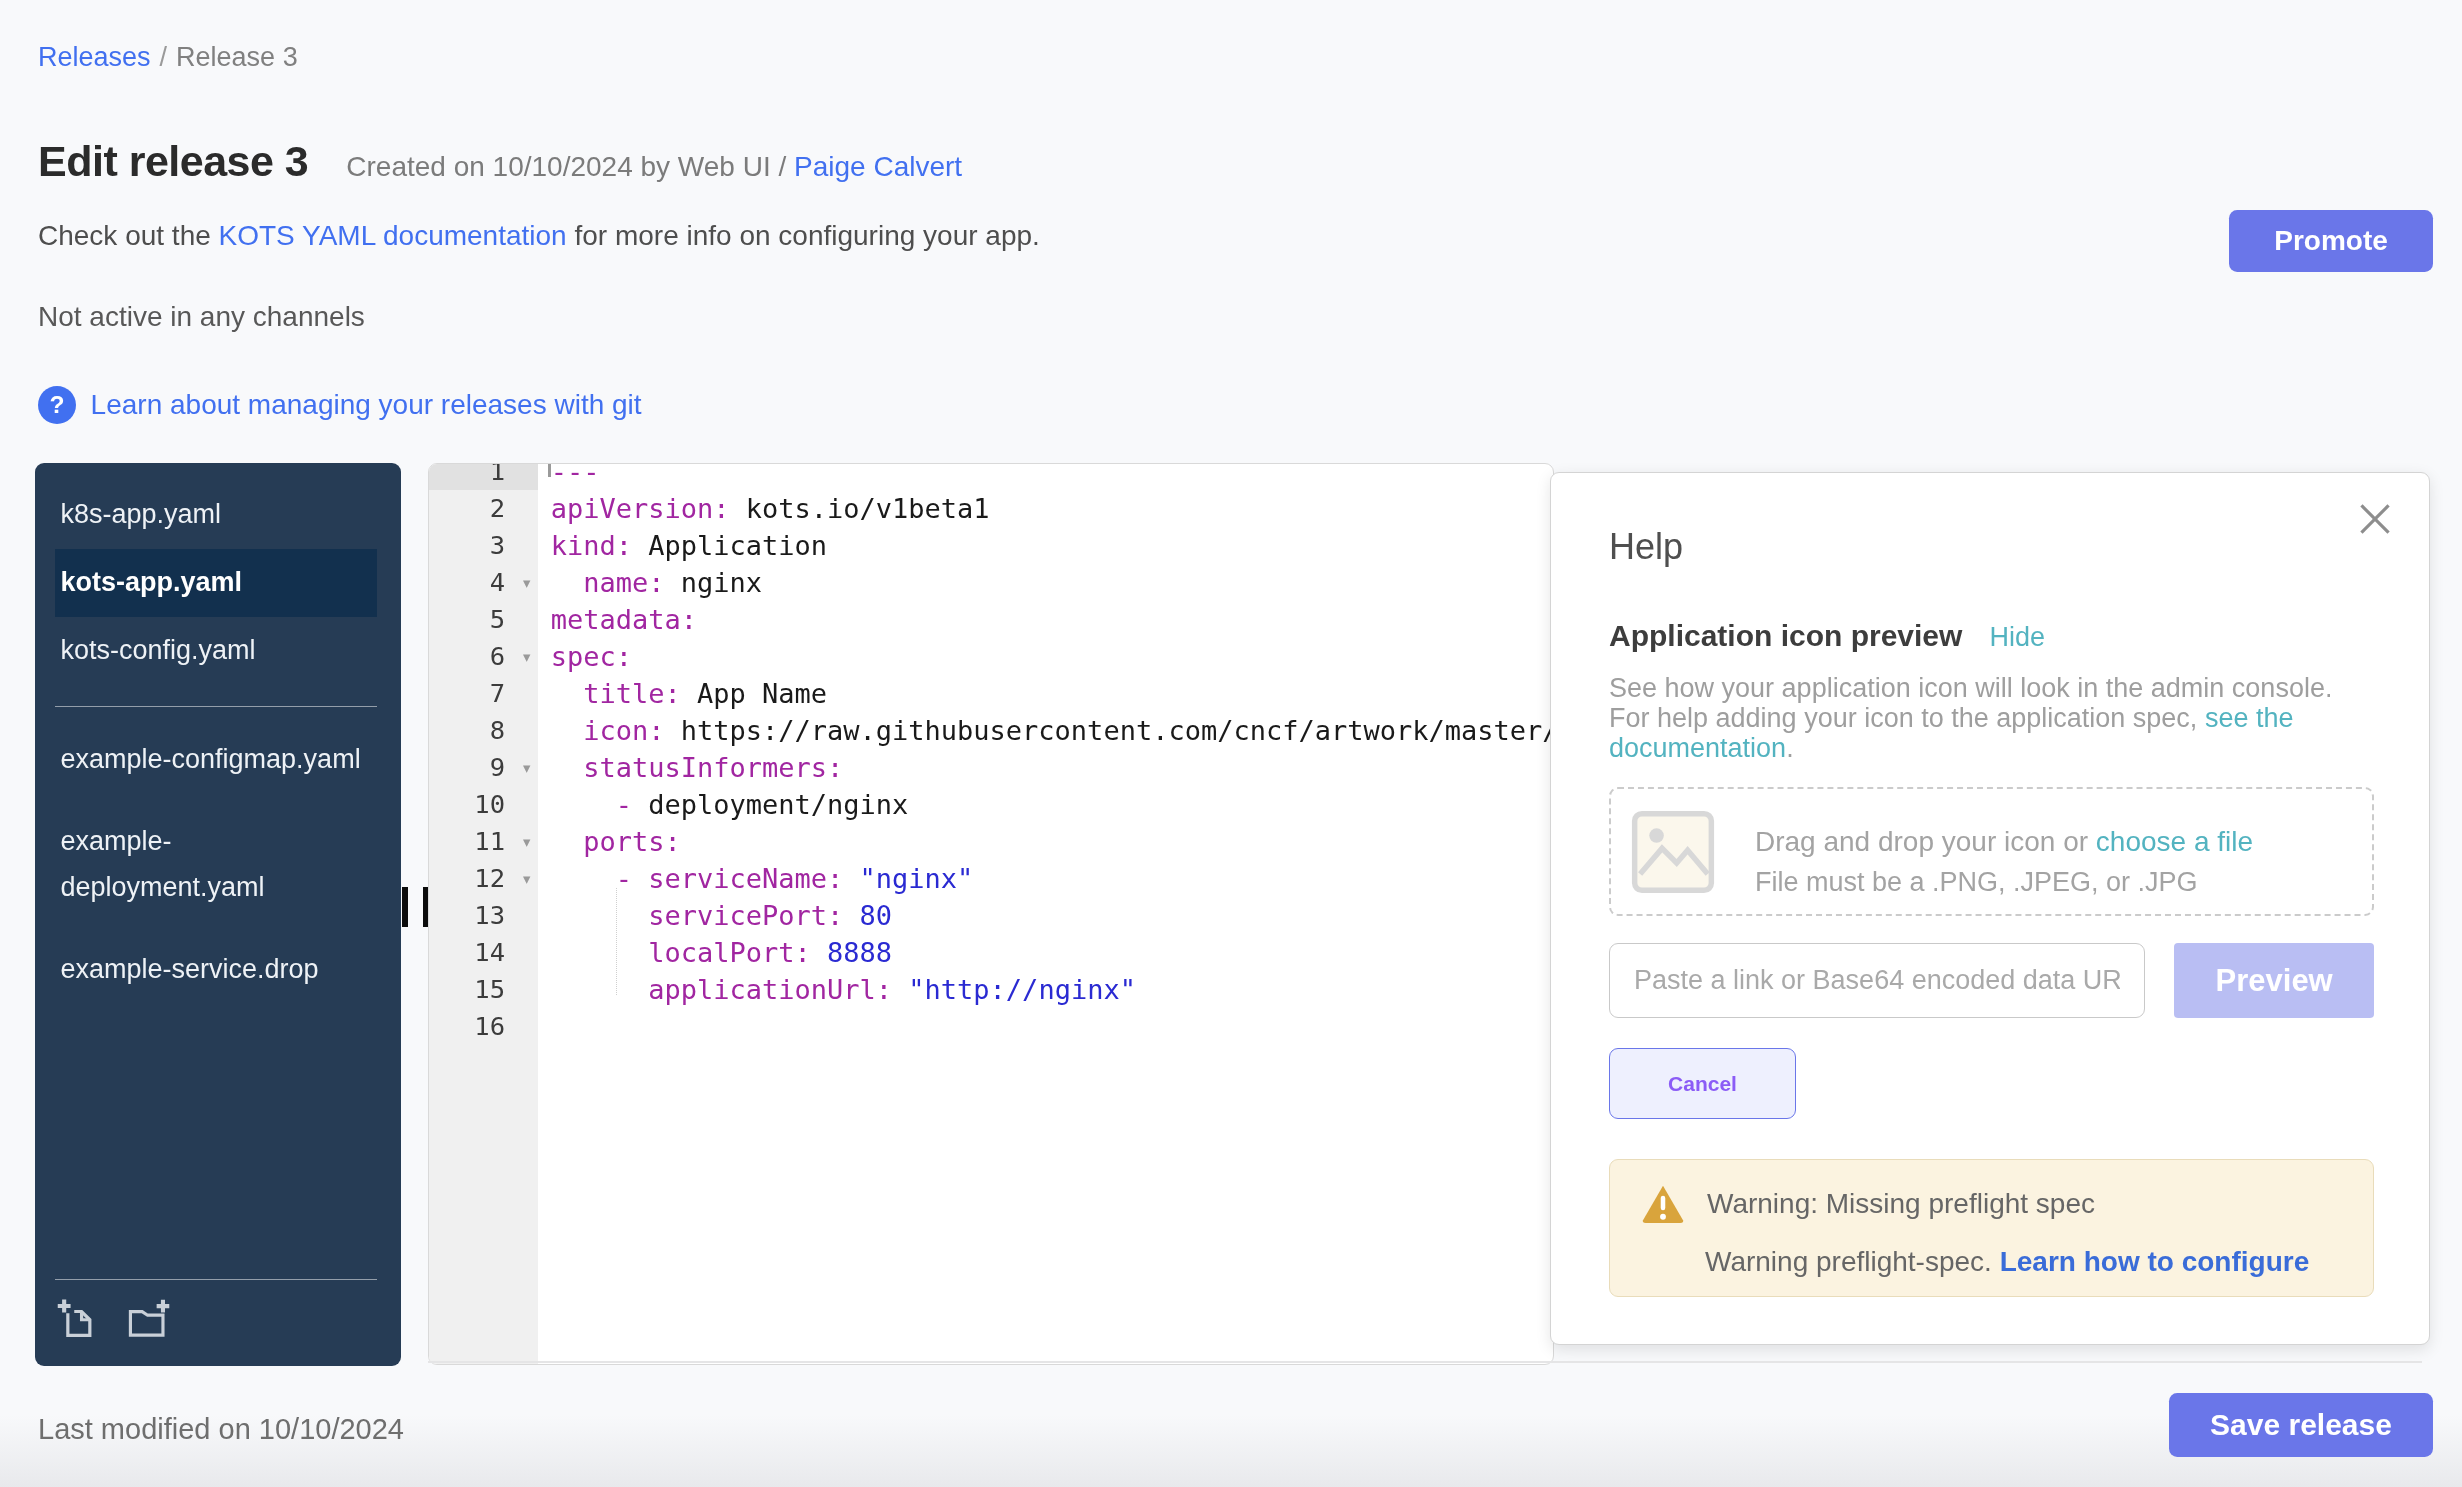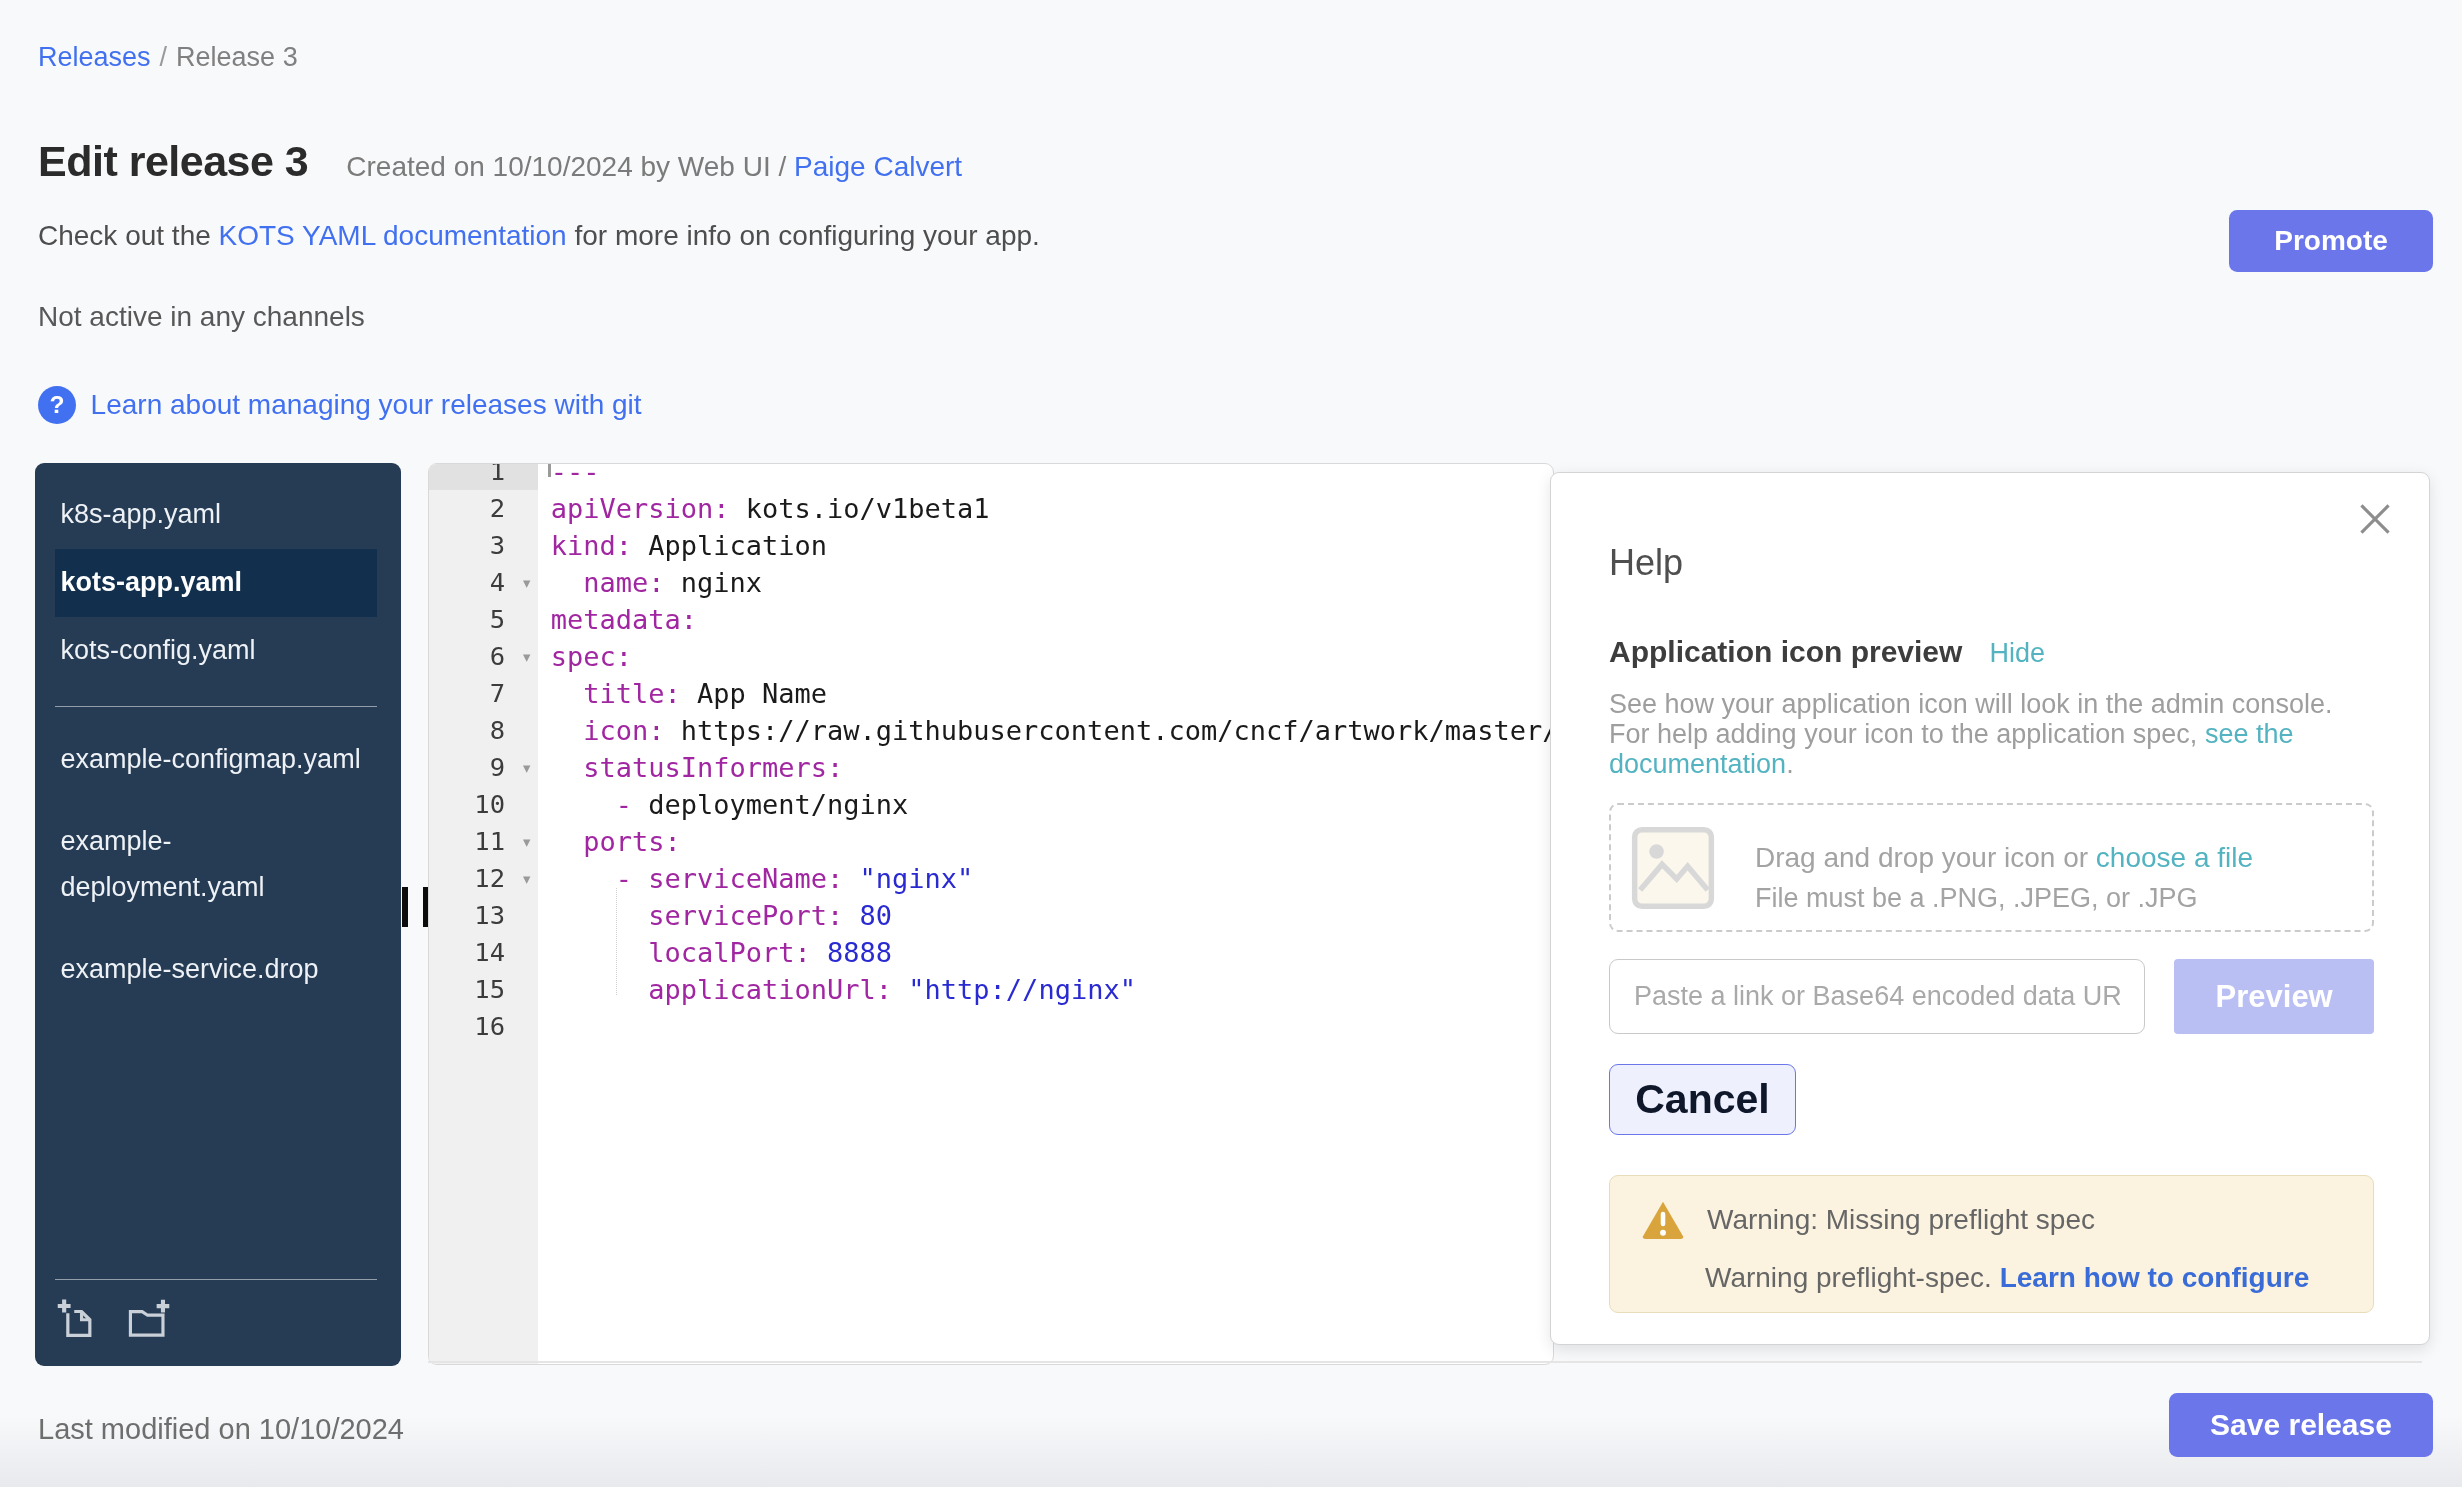--- a/index.html
+++ b/index.html
@@ -73,21 +73,21 @@
   .tk-k,.tk-d { color:#a126a1; }
   .tk-v { color:#1a1a1a; }
   .tk-s { color:#2a2ad2; }
   .cursor { position:absolute; left:10px; top:0; width:2.7px; height:24px; background:#9a9a9a; }
   .indent-guide { position:absolute; left:78px; top:435px; height:107px;
     border-left:1.8px dotted #cfcfcf; }
 
   
   .help-panel { position:absolute; left:1550px; top:472px; width:880px; height:873px;
     background:#fff; border:1.8px solid #d4d4d4; border-radius:9px;
-    box-shadow:0 4.6px 14.6px rgba(0,0,0,0.10); padding:16px 55px 0 58px; }
+    box-shadow:0 4.6px 14.6px rgba(0,0,0,0.10); padding:0 55px 0 58px; }
   .close-x { position:absolute; top:27px; right:35px; background:none; border:none; cursor:pointer; }
   .help-title { margin-top:53px; font-size:36px; font-weight:500; color:#4f4f4f; }
   .section-row { margin-top:51px; display:flex; align-items:baseline; }
   .section-title { font-size:30px; font-weight:700; color:#3d3d3d; }
   .hide-link { font-size:27px; color:#53b3c0; text-decoration:none; margin-left:27px; }
   .help-desc { margin-top:20px; font-size:27px; line-height:30px; color:#9e9e9e; }
   .help-desc a { color:#53b3c0; text-decoration:none; }
 
   .dropzone { margin-top:24px; height:129px; border:2.7px dashed #cbcbcb; border-radius:9px;
     display:flex; align-items:center; padding-left:20px; }
@@ -96,21 +96,21 @@
   .dz-line1 a { color:#53b3c0; text-decoration:none; }
   .dz-line2 { font-size:27px; color:#a3a3a3; margin-top:9px; }
 
   .url-row { margin-top:27px; display:flex; align-items:center; }
   .url-input { width:537px; height:75px; border:1.8px solid #c9c9c9; border-radius:9px;
     font-size:27px; font-family:inherit; color:#555; padding:0 24px; outline:none; background:#fff; }
   .url-input::placeholder { color:#a9a9a9; }
   .preview-btn { margin-left:29px; width:200px; height:75px; background:#b9bef3; color:#fff;
     border:none; border-radius:4px; font-size:31px; font-weight:700; font-family:inherit; cursor:default; }
   .cancel-btn { margin-top:30px; width:187px; height:71px; background:#eef0fe;
-    border:1.8px solid #6a76e9; border-radius:9px; color:#0f172a; font-size:41px;
+    border:1.8px solid #6a76e9; border-radius:9px; color:#8b5cf6; font-size:21px;
     font-weight:700; font-family:inherit; cursor:pointer; }
 
   .warning-box { margin-top:40px; background:#fbf3e0; border:1.8px solid #e9dcba; border-radius:9px;
     padding:24px 27px 18px 31px; }
   .warn-row1 { display:flex; align-items:center; }
   .warn-title { font-size:28px; color:#666; margin-left:22px; }
   .warn-row2 { margin-top:22px; margin-left:64px; font-size:28px; color:#666; }
   .warn-row2 a { color:#3a6cd8; font-weight:700; text-decoration:none; }
 
   

